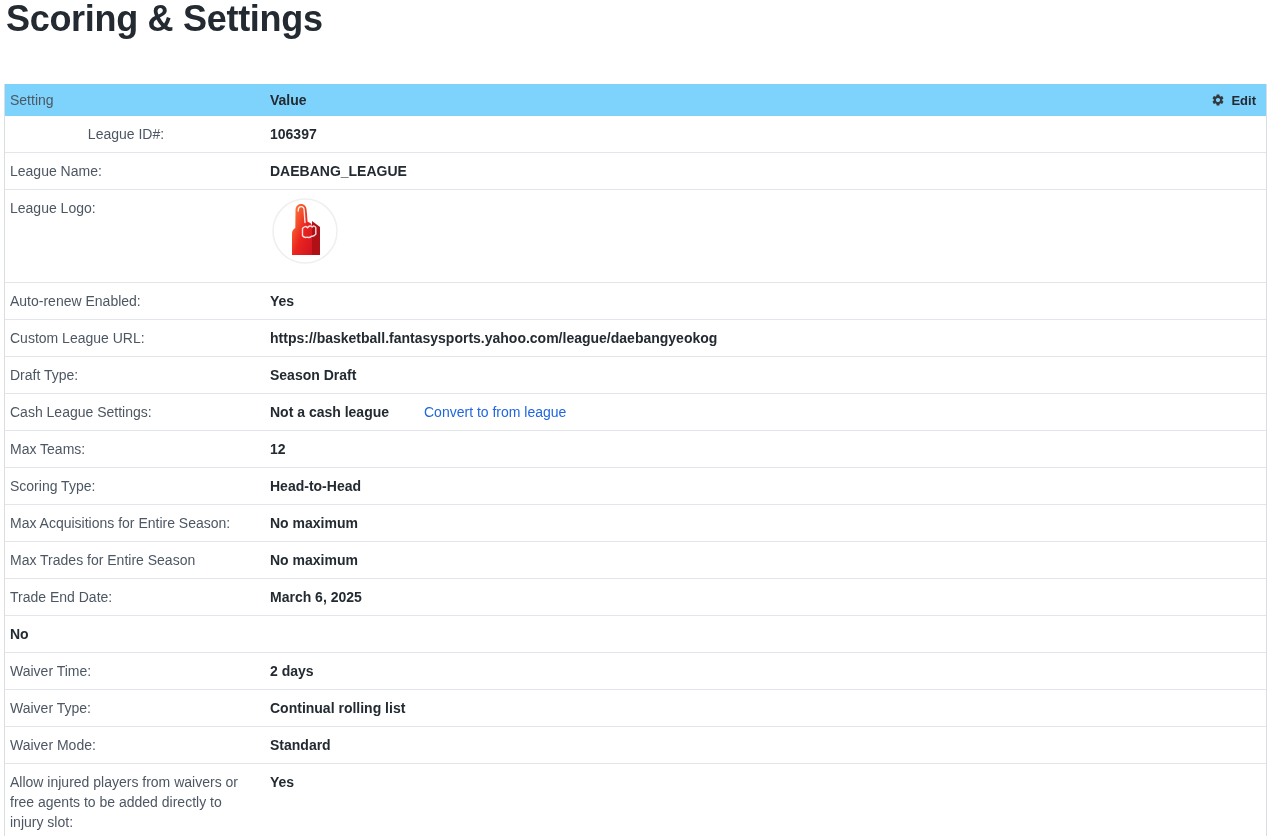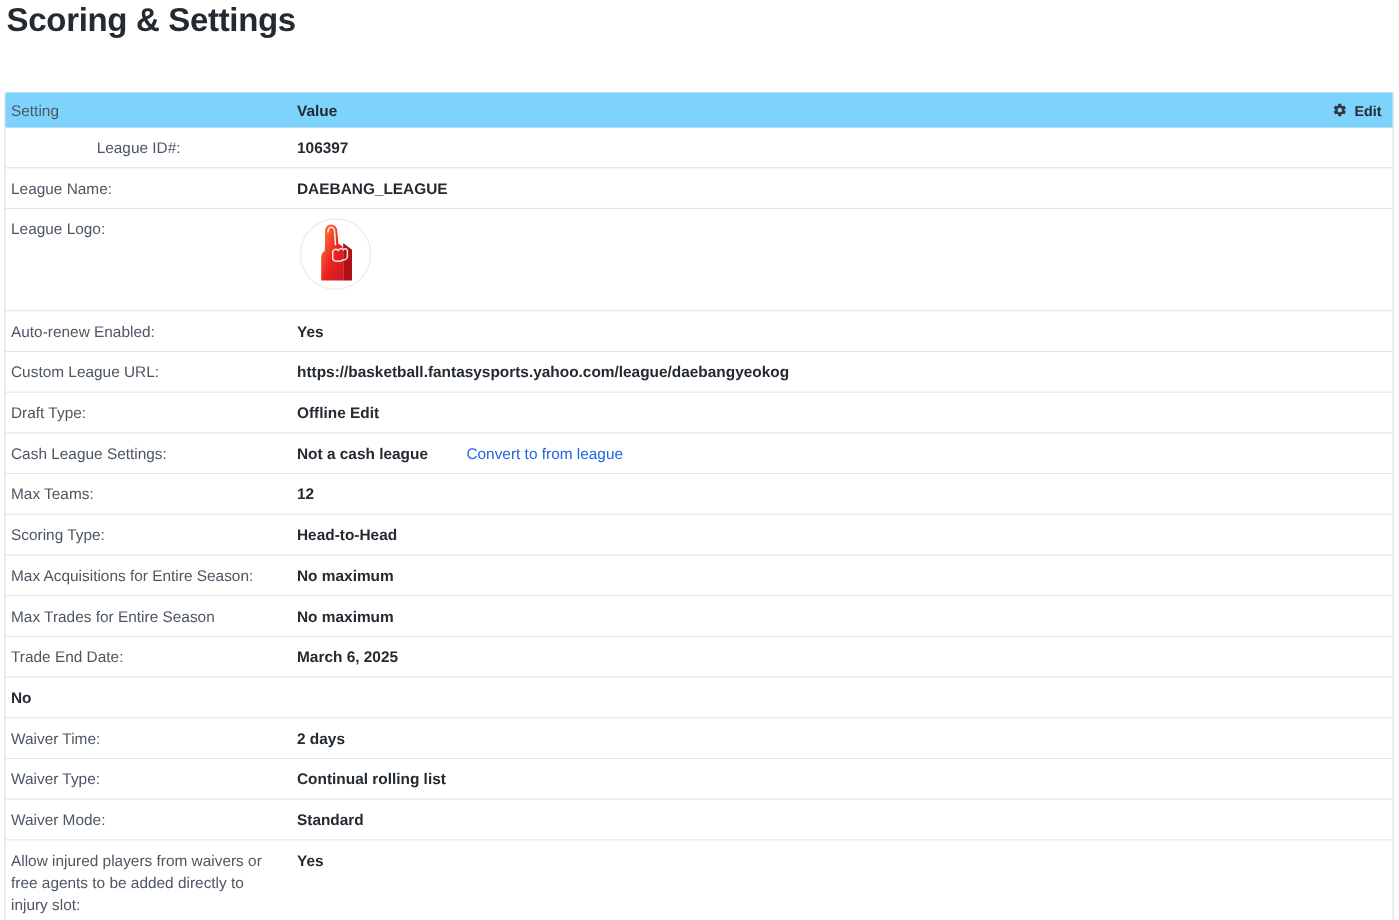--- a/index.html
+++ b/index.html
@@ -6,21 +6,21 @@
   html, body {
     margin: 0; padding: 0;
     width: 1272px; height: 836px;
     overflow: hidden;
     background: #ffffff;
     font-family: "Liberation Sans", "DejaVu Sans", sans-serif;
   }
   .page-title {
     margin: 0 0 0 6px;
     padding-top: 3px;
-    font-size: 30px;
+    font-size: 36px;
     line-height: 32px;
     font-weight: 800;
     letter-spacing: -0.3px;
     color: #232a31;
   }
   .settings-table {
     margin: 49px 5px 0 4px;
     border: 1px solid #d9dee2;
     border-top: none;
   }
@@ -160,21 +160,21 @@
     <div class="cell-label">Custom League URL:</div>
     <div class="cell-value">
       <span class="value-main">https://basketball.fantasysports.yahoo.com/league/daebangyeokog</span>
 
     </div>
   </div>
 
   <div class="row">
     <div class="cell-label">Draft Type:</div>
     <div class="cell-value">
-      <span class="value-main">Offline Edit</span>
+      <span class="value-main">Season Draft</span>
 
     </div>
   </div>
 
   <div class="row">
     <div class="cell-label">Cash League Settings:</div>
     <div class="cell-value">
       <span class="value-main fixed">Not a cash league</span>
       <a class="row-link" href="#">Convert to from league</a>
 

